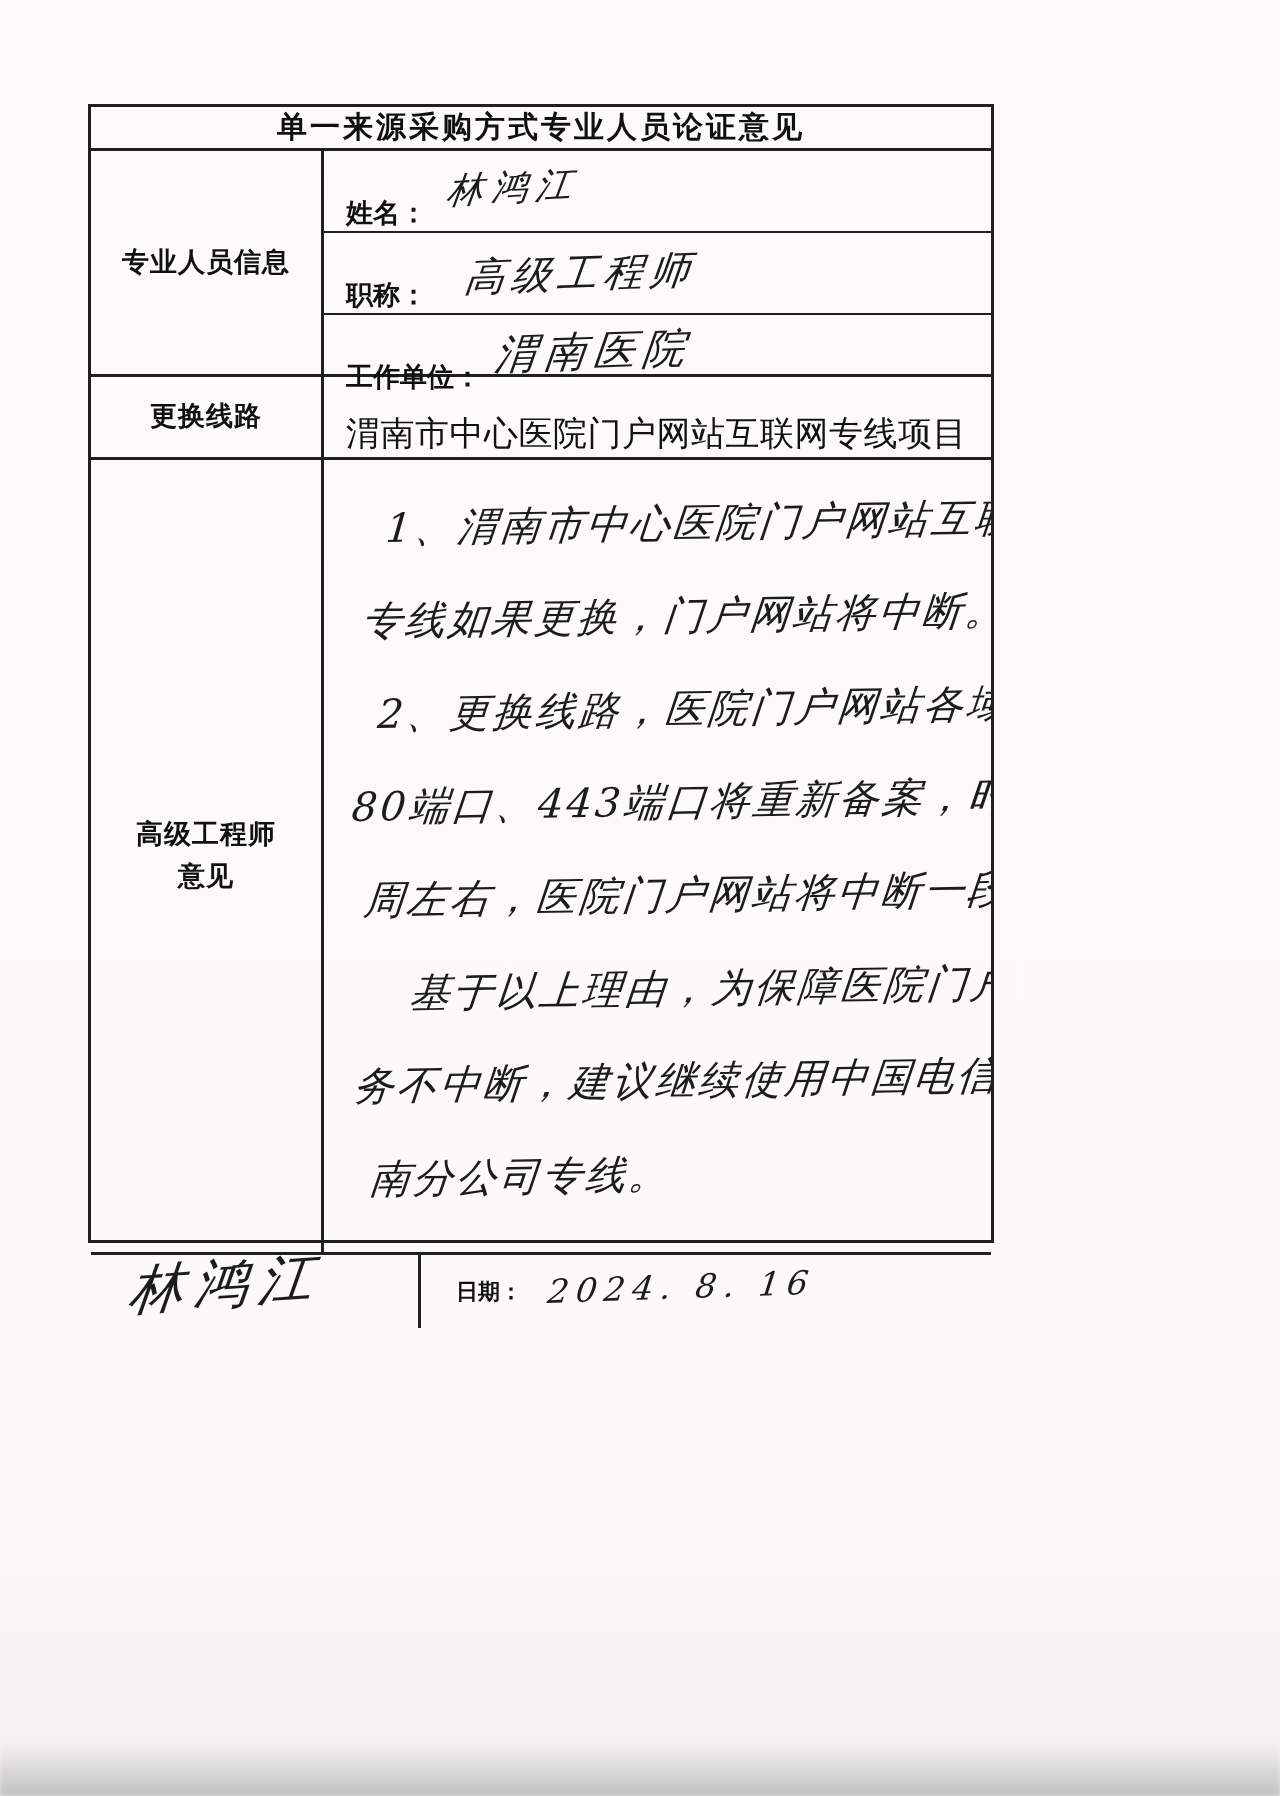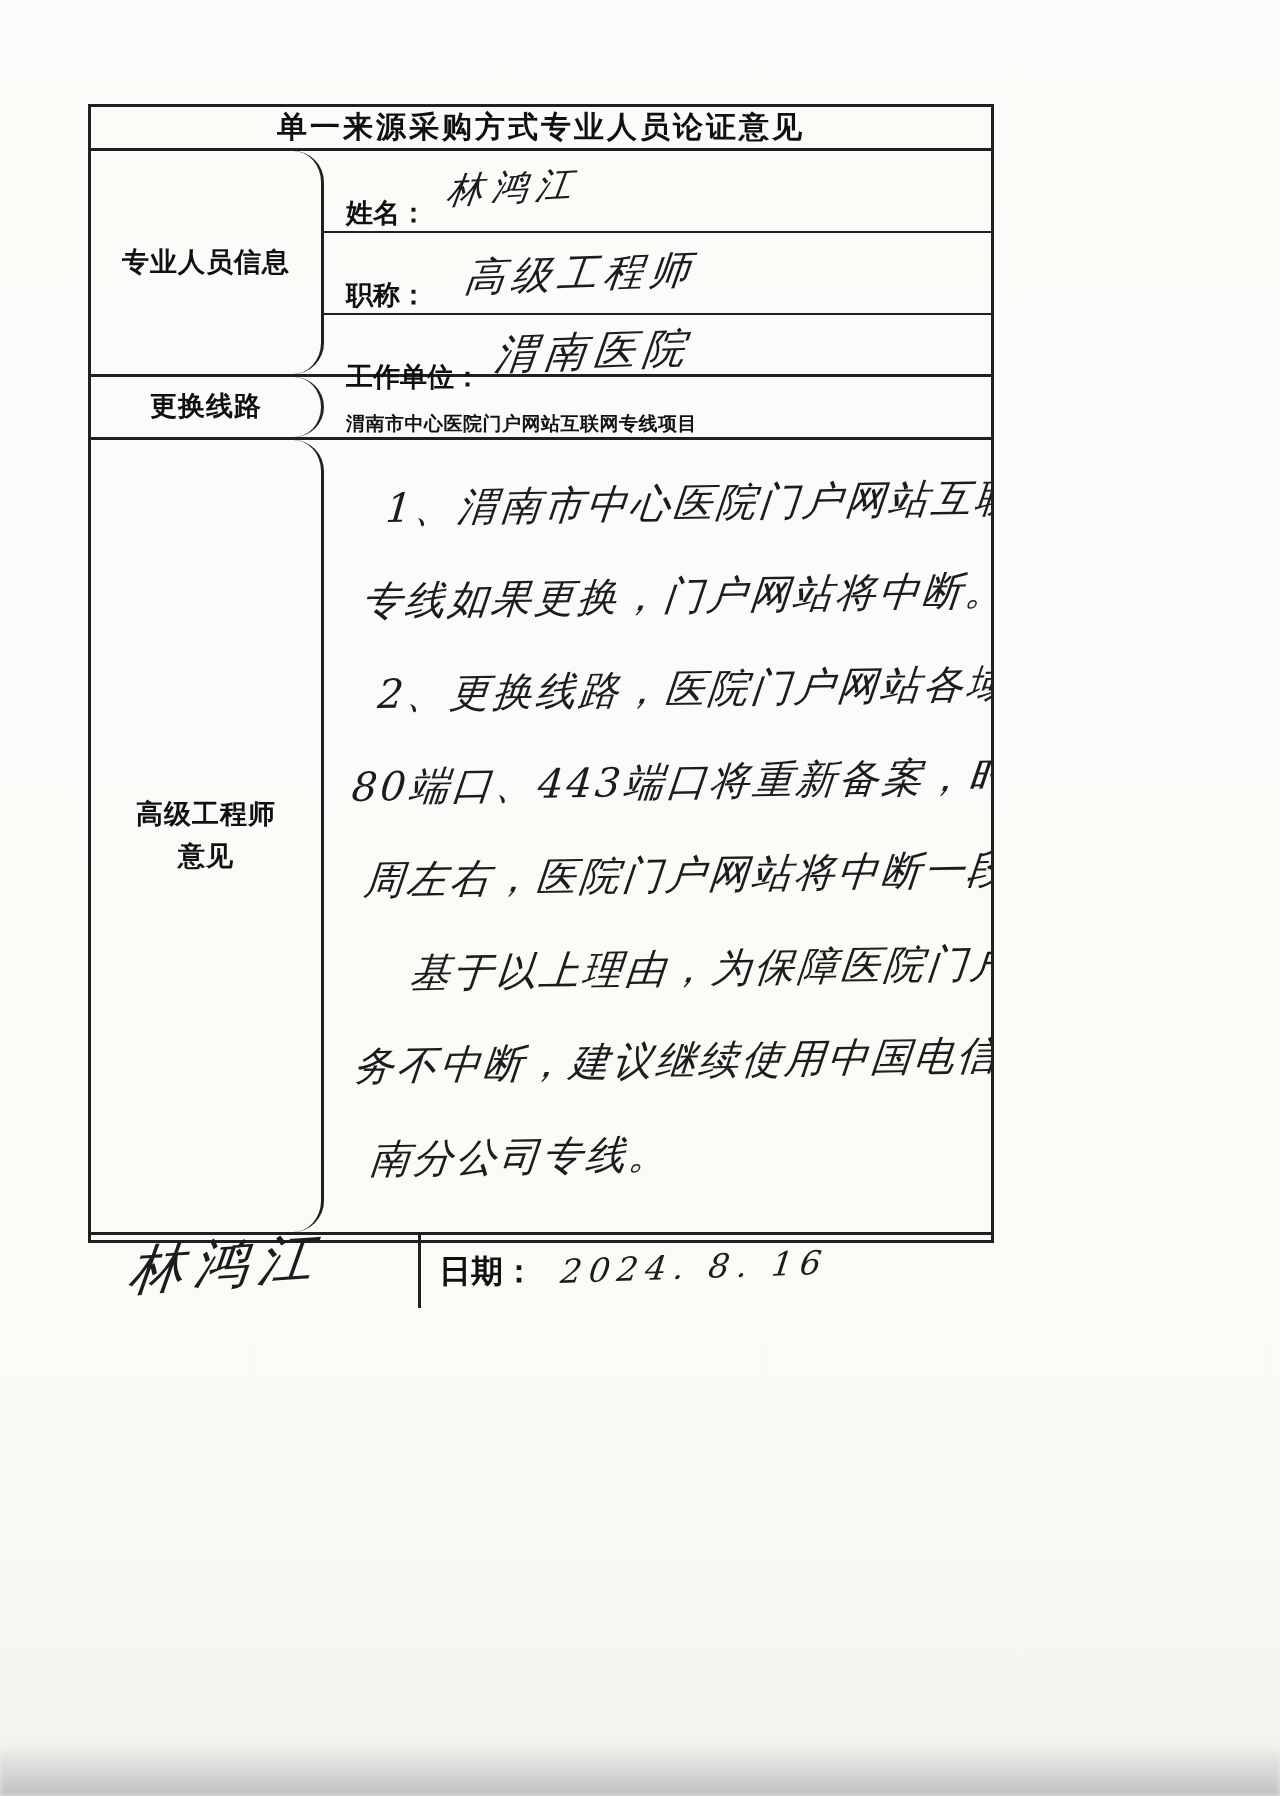--- a/index.html
+++ b/index.html
@@ -54,21 +54,20 @@
   .label-col {
     width: 233px;
     min-width: 233px;
     border-right: 3px solid #202020;
     box-sizing: border-box;
     display: flex;
     flex-direction: column;
     align-items: center;
     justify-content: center;
     text-align: center;
-    border-radius: 31px;
   }
   .sec-label {
     font-size: 27px;
     font-weight: bold;
     letter-spacing: 1px;
     color: #101010;
     line-height: 1.55;
   }
 
   .r-personnel { height: 226px; }
@@ -94,22 +93,22 @@
   .r-project { height: 196px; }
   .project-cell {
     flex: 1;
     display: flex;
     align-items: center;
     padding-left: 22px;
     padding-top: 34px;
     box-sizing: border-box;
   }
   .project-value {
-    font-size: 19px;
-    font-weight: bold;
+    font-size: 34px;
+    font-weight: normal;
     letter-spacing: 0.5px;
     color: #121212;
   }
 
   .r-opinion { height: 818px; }
   .opinion-cell {
     flex: 1;
     padding: 48px 8px 0 28px;
     box-sizing: border-box;
     overflow: hidden;
@@ -130,21 +129,21 @@
     display: flex;
     align-items: center;
     justify-content: center;
   }
   .date-cell {
     flex: 1;
     display: flex;
     align-items: center;
     padding-left: 18px;
   }
-  .date-label { font-size: 32px; font-weight: bold; color: #101010; white-space: nowrap; }
+  .date-label { font-size: 22px; font-weight: bold; color: #101010; white-space: nowrap; margin-left: 17px; }
 
   
   .hand {
     font-family: "DejaVu Serif", serif;
     font-style: italic;
     color: #1c1c1c;
     display: inline-block;
     transform: skewX(-8deg) rotate(-2deg);
     transform-origin: left center;
     white-space: nowrap;

